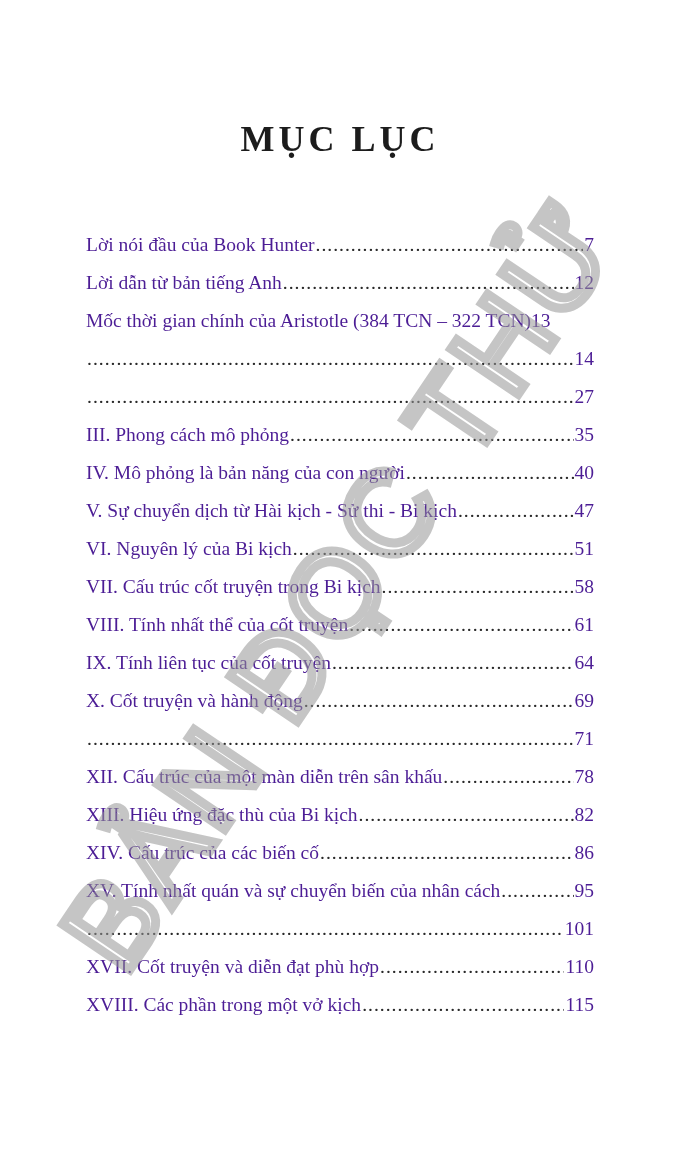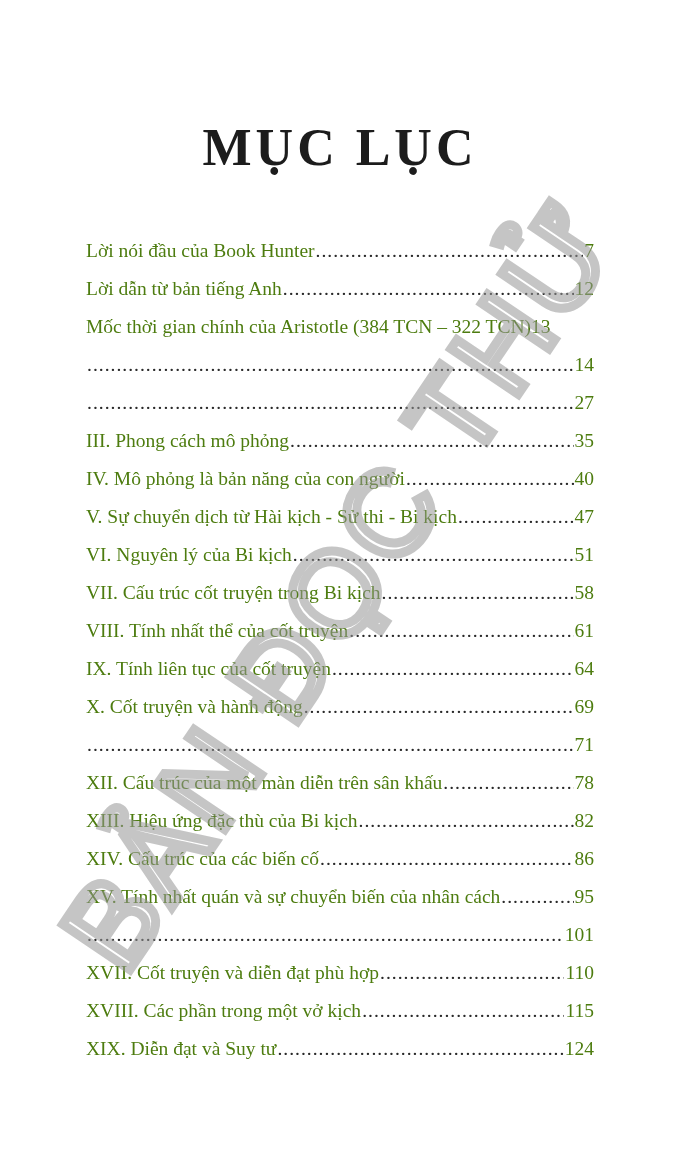--- a/index.html
+++ b/index.html
@@ -4,31 +4,31 @@
 <style>
   html, body { margin: 0; padding: 0; background: #ffffff; }
   body { width: 680px; height: 1162px; position: relative; overflow: hidden; }
   .page {
     position: absolute; left: 0; top: 0; width: 680px; height: 1162px;
     background: #ffffff; color: #1a1a1a;
     font-family: "Liberation Serif", "DejaVu Serif", serif;
   }
   .title {
     position: absolute; left: 0; top: 118px; width: 680px;
-    text-align: center; font-weight: bold; font-size: 52px;
+    text-align: center; font-weight: bold; font-size: 36px;
     letter-spacing: 4px; color: #1c1c1c;
   }
   .toc {
     position: absolute; left: 86px; top: 226px; width: 508px;
     margin: 0; padding: 0; list-style: none;
   }
   .toc-row {
-    display: flex; align-items: flex-end;
+    display: flex; align-items: center;
     height: 38px; font-size: 19.5px; line-height: 26px;
-    white-space: nowrap; color: #4d7c0f;
+    white-space: nowrap; color: #4c1d95;
   }
   .toc-label { flex: 0 0 auto; }
   .toc-leader {
     flex: 1 1 auto; overflow: hidden; margin: 0 1px;
     color: #2a2a2a; letter-spacing: 1px;
   }
   .toc-leader::after {
     content: "....................................................................................................................................................................";
   }
   .toc-page { flex: 0 0 auto; text-align: right; }
@@ -141,21 +141,16 @@
     <li class="toc-row">
         <span class="toc-label">XVII. Cốt truyện và diễn đạt phù hợp</span>
         <span class="toc-leader"></span>
         <span class="toc-page">110</span>
       </li>
     <li class="toc-row">
         <span class="toc-label">XVIII. Các phần trong một vở kịch</span>
         <span class="toc-leader"></span>
         <span class="toc-page">115</span>
       </li>
-    <li class="toc-row">
-        <span class="toc-label">XIX. Diễn đạt và Suy tư</span>
-        <span class="toc-leader"></span>
-        <span class="toc-page">124</span>
-      </li>
   </ul>
 
   <div class="watermark">BẢN ĐỌC THỬ</div>
 </div>
 
 </body></html>

